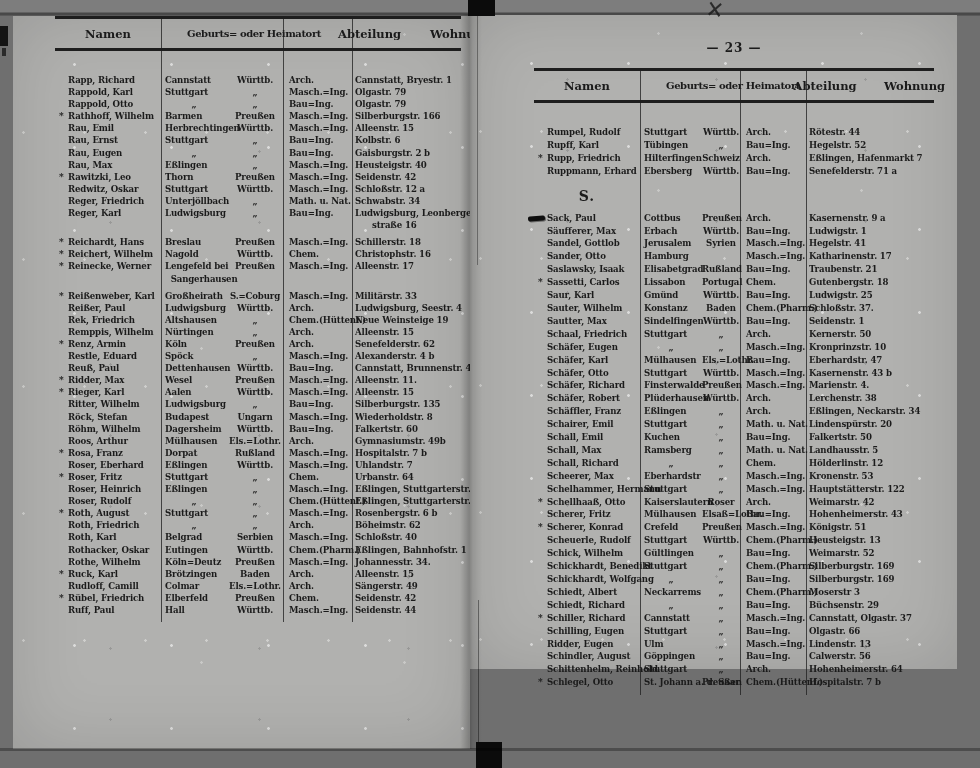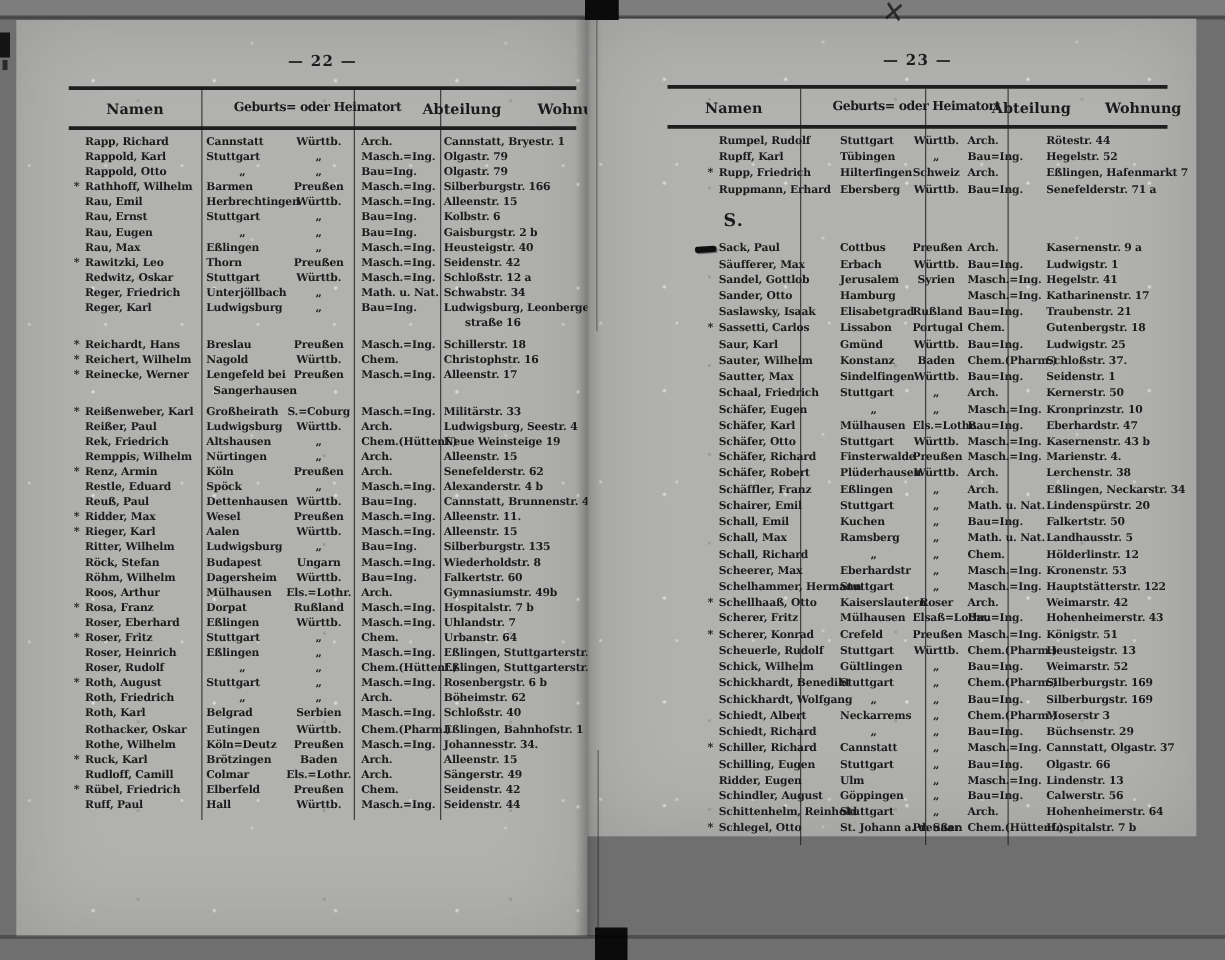--- a/index.html
+++ b/index.html
@@ -45,23 +45,23 @@
   .page.right .pageno{margin:26px 0 13px 64px;width:400px;}
   
   .ptable{position:relative;border-top:3px solid #1e1e1e;}
   .page.left .ptable{margin-left:42px;width:406px;}
   .page.right .ptable{margin-left:64px;width:400px;}
   .thead{display:grid;align-items:center;height:29px;border-bottom:3px solid #1e1e1e;
     font-weight:bold;text-align:center;font-size:11.5px;gap:26px;}
   .page.left .thead{grid-template-columns:106px 122px 69px 1fr;}
   .page.right .thead{grid-template-columns:106px 100px 66px 1fr;}
   .h-origin{font-size:10px;letter-spacing:-0.4px;white-space:nowrap;}
-  .tbody{padding-top:4px;padding-bottom:6px;}
+  .tbody{padding-top:23px;padding-bottom:6px;}
   .trow{display:grid;font-size:8.6px;font-weight:bold;letter-spacing:-0.15px;line-height:12.1px;}
-  .page.right .trow{line-height:12.9px;margin-left:28px;}
+  .page.right .trow{line-height:12.9px;}
   .page.left .trow{grid-template-columns:106px 66px 56px 69px 1fr;}
   .page.right .trow{grid-template-columns:106px 62px 38px 66px 1fr;}
   .trow.gap{margin-top:5px;}
   .c-name{padding-left:13px;position:relative;white-space:pre;}
   .c-place{padding-left:4px;white-space:pre;}
   .c-region{text-align:center;white-space:pre;}
   .c-dept{padding-left:6px;white-space:pre;}
   .c-wohn{padding-left:3px;white-space:pre;}
   .c-place.ditto,.c-region.ditto{text-align:center;padding-left:0;font-size:9px;}
   .star{position:absolute;left:4px;top:0;font-size:9px;}
@@ -73,21 +73,20 @@
   .page.left .vrule.v1{left:106px;} .page.left .vrule.v2{left:228px;} .page.left .vrule.v3{left:297px;}
   .page.right .vrule.v1{left:106px;} .page.right .vrule.v2{left:206px;} .page.right .vrule.v3{left:272px;}
 </style>
 </head>
 <body>
 
 <div class="top-strip"></div>
 <div class="seam"></div>
 
 <div class="page left">
-  <div class="pageno">— 22 —</div>
   <div class="ptable">
     <div class="vrule v1"></div>
     <div class="vrule v2"></div>
     <div class="vrule v3"></div>
     <div class="thead">
       <span class="h-name">Namen</span>
       <span class="h-origin">Geburts= oder Heimatort</span>
       <span class="h-dept">Abteilung</span>
       <span class="h-wohn">Wohnung</span>
     </div>

